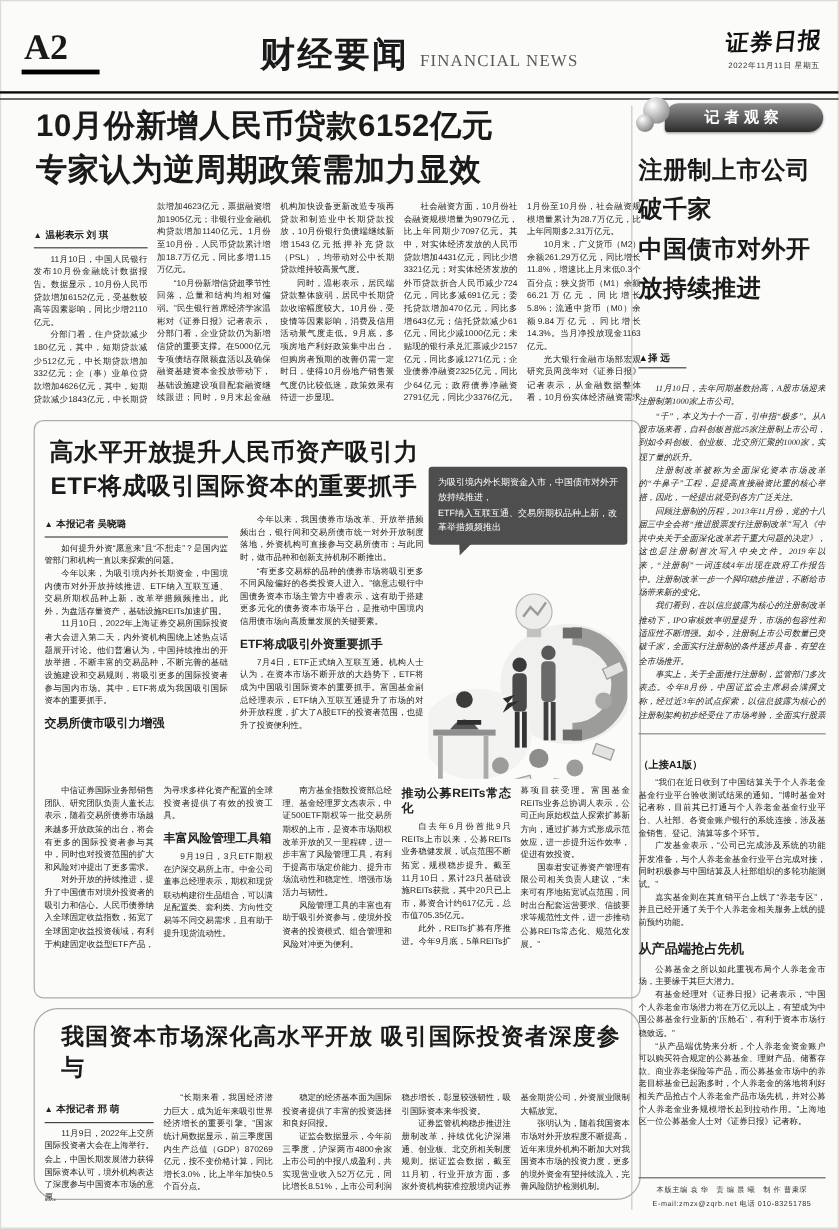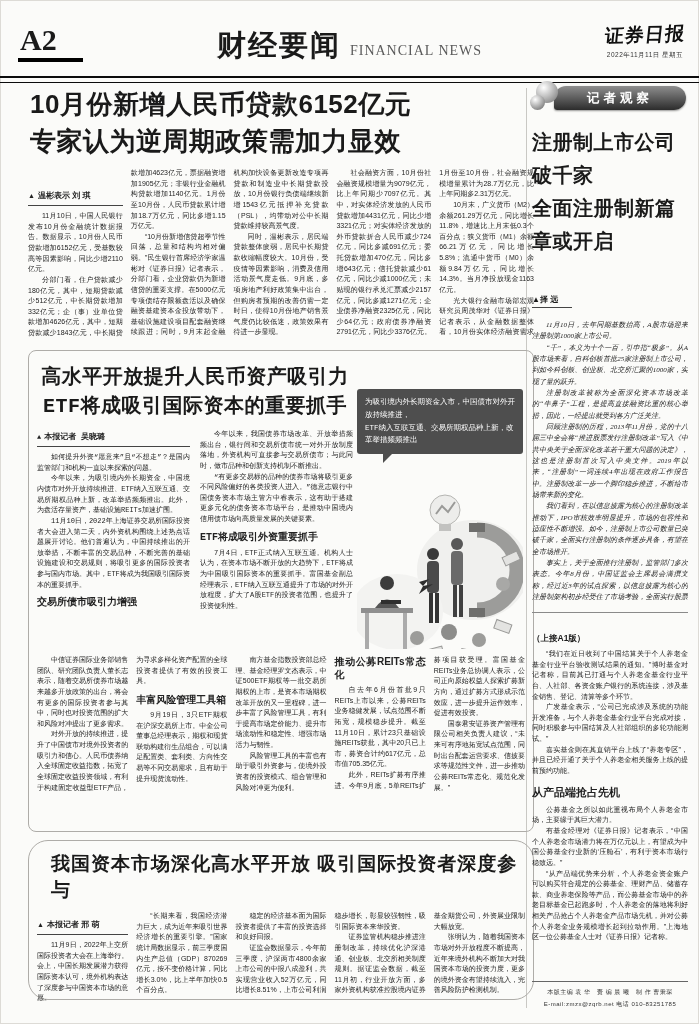--- a/index.html
+++ b/index.html
@@ -23,21 +23,21 @@
   .body p{margin:0;text-indent:2em;}
   .byline{font-size:8px;font-weight:bold;border-bottom:1px solid #444;padding:22px 2px 3px 0;margin-bottom:5px;text-indent:0;white-space:nowrap;}
   .byline .mk{font-size:7px;margin-right:3px;}
   .subhead{font-size:10px;font-weight:bold;margin:6px 0 4px;text-indent:0;line-height:1.3;}
   
   .main{position:absolute;left:16px;top:84px;width:506px;margin-left:12px;}
   .top-art h1{margin:2px 0 8px 2px;font-size:26px;line-height:37px;font-weight:900;letter-spacing:0.5px;}
   .top-art .body{height:174px;column-count:5;column-gap:8px;}
   
   .etf-box{margin-top:8px;border:1px solid #aeaca8;border-radius:8px;padding:8px;height:464px;}
-  .etf-top{display:flex;gap:4px;height:290px;font-family:Liberation Mono, monospace;}
+  .etf-top{display:flex;gap:4px;height:290px;}
   .etf-left{width:316px;}
   .etf-left h2{margin:4px 0 8px;font-size:20px;line-height:29px;font-weight:800;text-align:center;letter-spacing:0.5px;}
   .etf-left .body{height:208px;column-count:2;column-gap:10px;}
   .etf-left .byline{padding-top:2px;}
   .etf-right{width:166px;position:relative;overflow:hidden;}
   .callout{background:#4e4e4e;color:#fff;font-size:7.5px;line-height:1.7;padding:7px 8px;border-radius:3px;margin-top:30px;position:relative;}
   .callout:after{content:"";position:absolute;left:26px;bottom:-9px;border:5px solid transparent;border-top-color:#4e4e4e;border-left-color:#4e4e4e;}
   .illo{margin-top:12px;display:block;}
   .etf-bottom{margin-top:6px;height:148px;column-count:5;column-gap:8px;}
   
@@ -192,21 +192,21 @@
     </section>
   </div>
 
   <aside class="side">
     <div class="badge">
       <span class="bubble"></span>
       <span>记者观察</span>
     </div>
     <h2 class="obs-hl">
       <span style="display:block">注册制上市公司破千家</span>
-      <span style="display:block">全面注册制新篇章或开启</span>
+      <span style="display:block">中国债市对外开放持续推进</span>
     </h2>
     <div class="obs-byline"><span>▲</span><span>择 远</span></div>
     <div class="obs-body body">
         <p>11月10日，去年同期基数抬高，A股市场迎来注册制第1000家上市公司。</p>
         <p>“千”，本义为十个一百，引申指“极多”。从A股市场来看，自科创板首批25家注册制上市公司，到如今科创板、创业板、北交所汇聚的1000家，实现了量的跃升。</p>
         <p>注册制改革被称为全面深化资本市场改革的“牛鼻子”工程，是提高直接融资比重的核心举措，因此，一经提出就受到各方广泛关注。</p>
         <p>回顾注册制的历程，2013年11月份，党的十八届三中全会将“推进股票发行注册制改革”写入《中共中央关于全面深化改革若干重大问题的决定》，这也是注册制首次写入中央文件。2019年以来，“注册制”一词连续4年出现在政府工作报告中。注册制改革一步一个脚印稳步推进，不断给市场带来新的变化。</p>
         <p>我们看到，在以信息披露为核心的注册制改革推动下，IPO审核效率明显提升，市场的包容性和适应性不断增强。如今，注册制上市公司数量已突破千家，全面实行注册制的条件逐步具备，有望在全市场推开。</p>
         <p>事实上，关于全面推行注册制，监管部门多次表态。今年8月份，中国证监会主席易会满撰文称，经过近3年的试点探索，以信息披露为核心的注册制架构初步经受住了市场考验，全面实行股票发行注册制的条件已基本具备。</p>
       </div>

